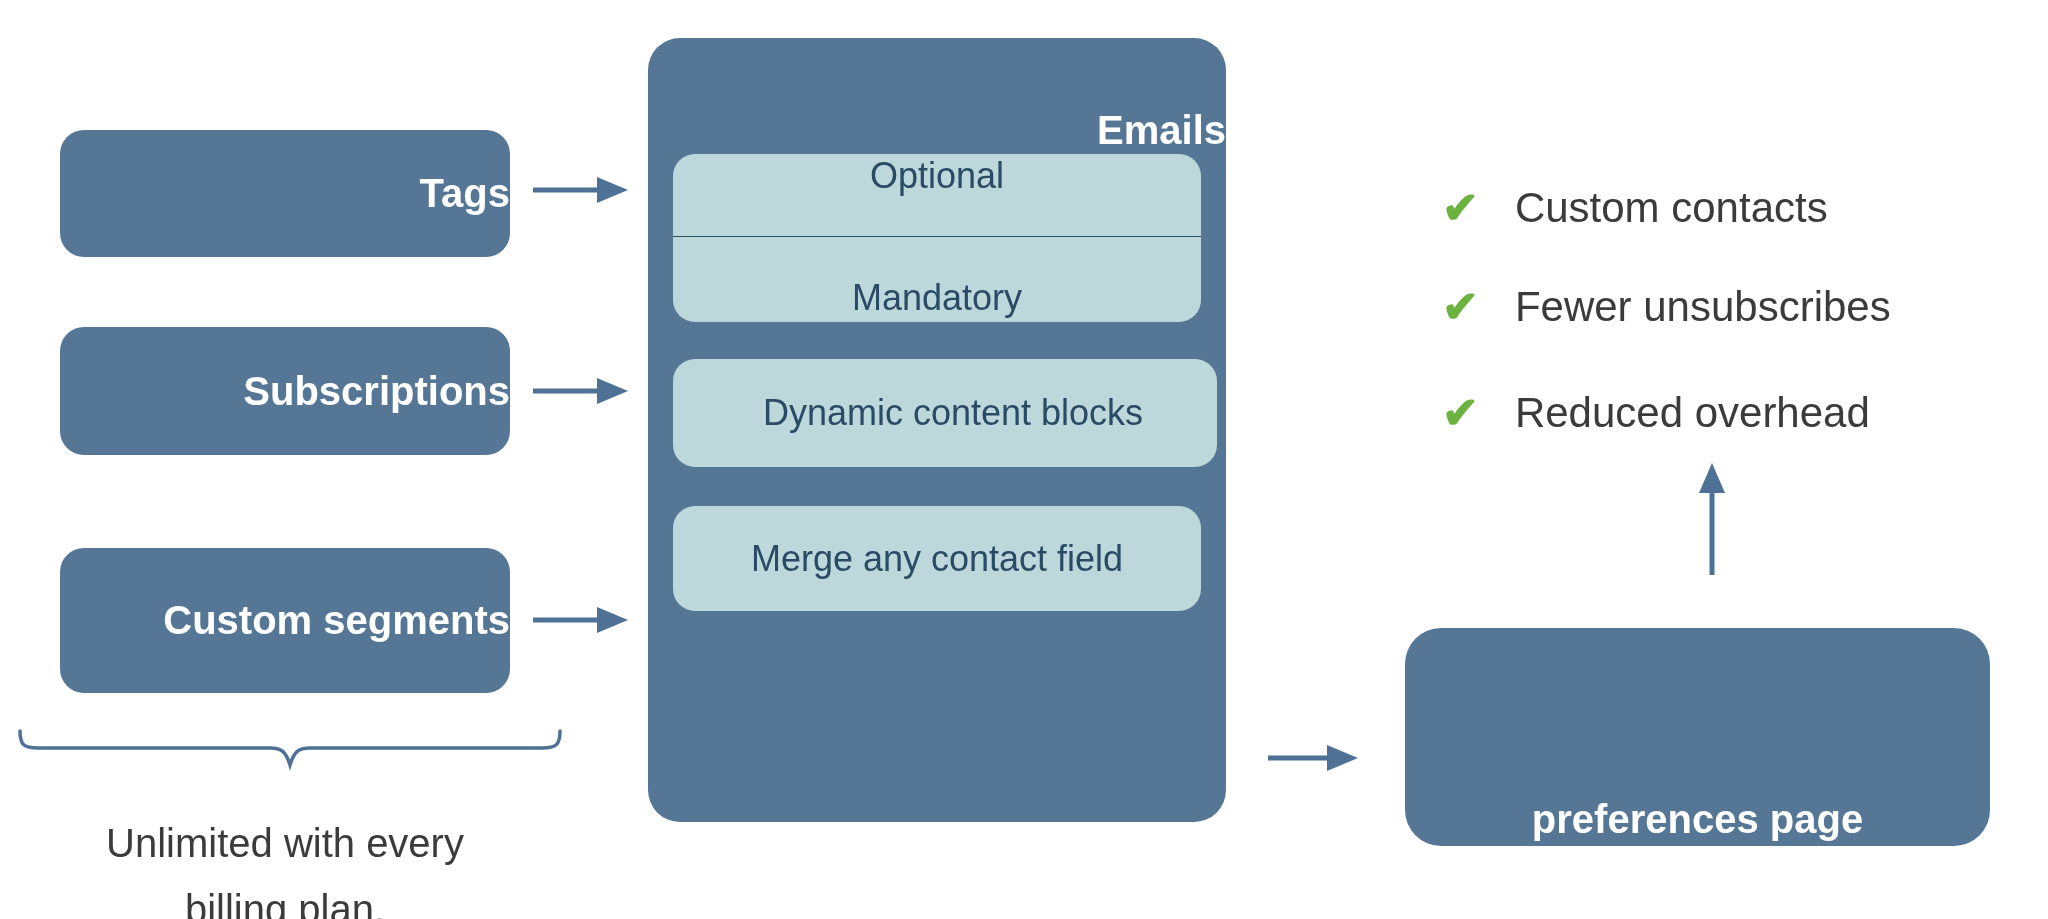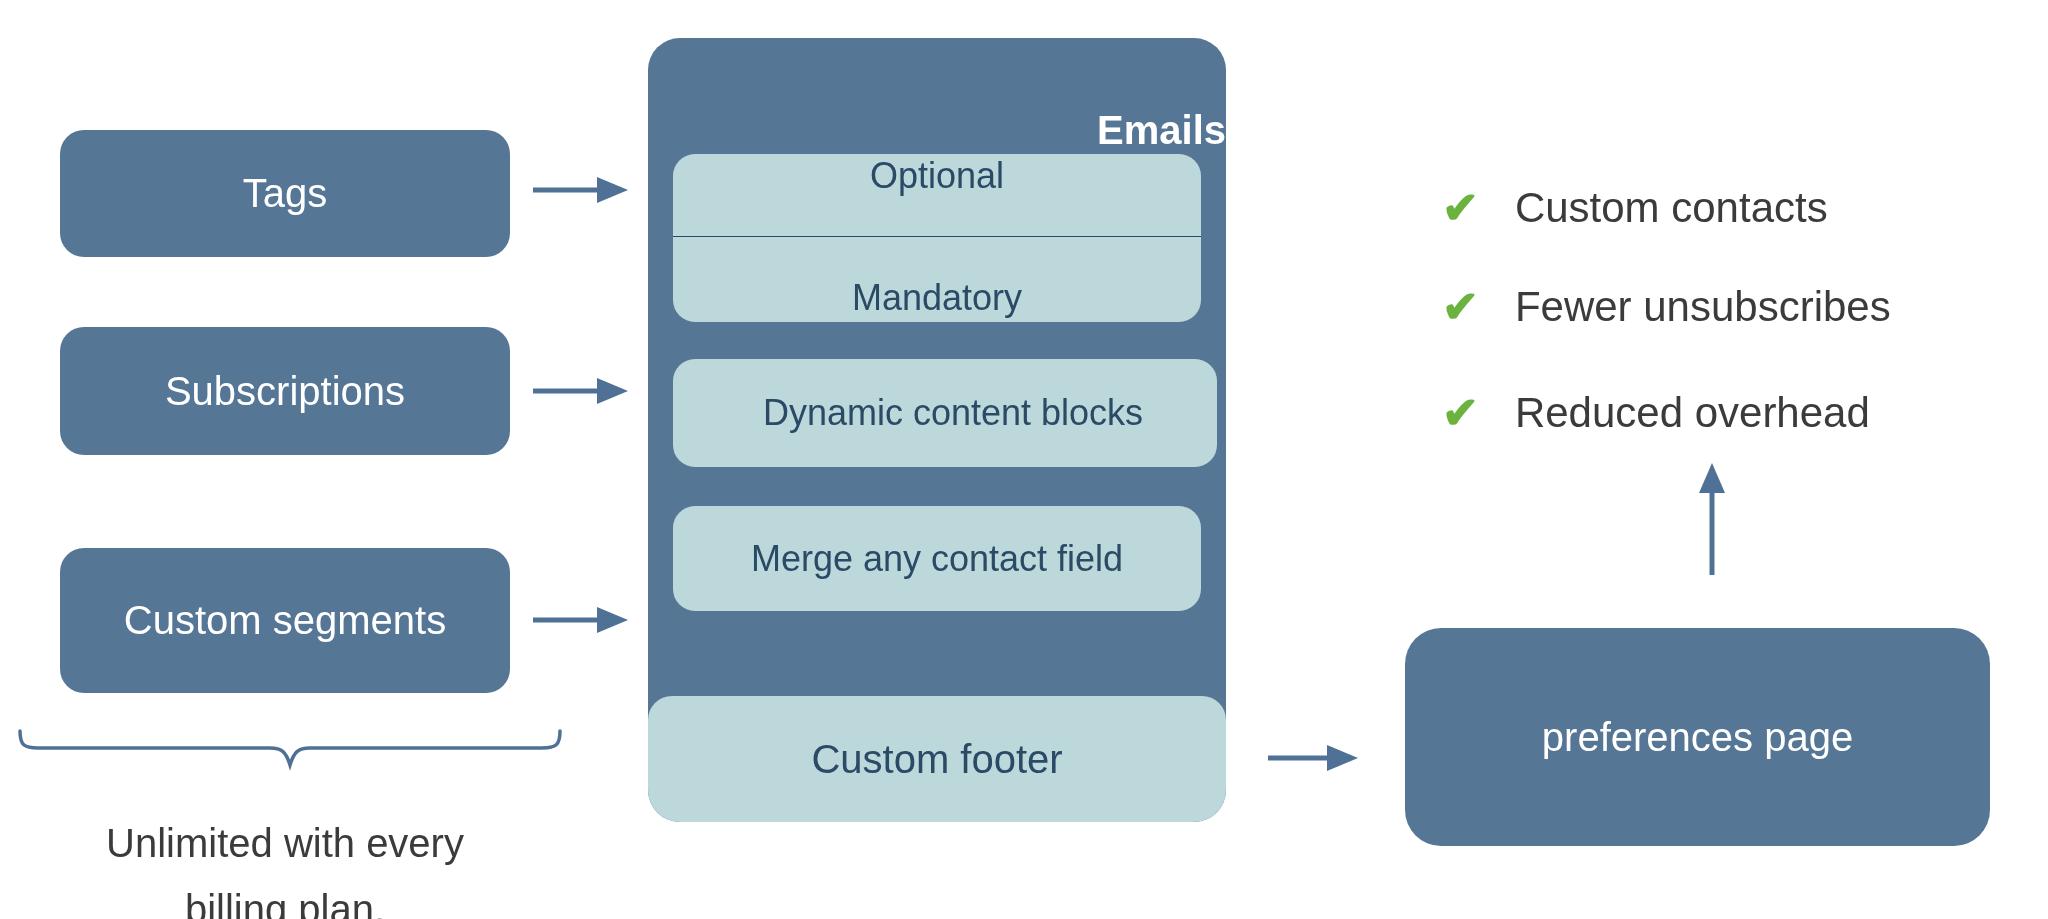--- a/index.html
+++ b/index.html
@@ -8,22 +8,22 @@
   }
   html,body{margin:0;padding:0;background:var(--bg);}
   .canvas{
     position:relative; width:2048px; height:919px; overflow:hidden;
     background:var(--bg);
     font-family:"Liberation Sans", sans-serif;
   }
   .abs{position:absolute;}
   .box{
     position:absolute; background:var(--steel); color:#fff;
-    display:flex; align-items:center; justify-content:center;
-    font-weight:normal;
+    display:flex; align-items:center; justify-content:flex-end;
+    font-weight:bold;
   }
   .input-box{left:60px; width:450px; border-radius:24px; font-size:40px;}
   .emails-container{
     position:absolute; left:648px; top:38px; width:578px; height:784px;
     background:var(--steel); border-radius:32px;
   }
   .emails-title{
     position:absolute; top:70px; left:0; width:100%;
     text-align:right; color:#fff; font-weight:bold; font-size:40px;
   }
@@ -100,21 +100,20 @@
 
     <div class="lightbox toggle-box" style="top:116px; height:168px;">
       <div class="toggle-half" style="height:89px;">Optional</div>
       <div class="toggle-divider"></div>
       <div class="toggle-half" style="height:96px;">Mandatory</div>
     </div>
 
     <div class="lightbox" style="top:321px; height:108px;padding-left:16px;">Dynamic content blocks</div>
     <div class="lightbox" style="top:468px; height:105px;">Merge any contact field</div>
 
-    <div class="footer-box">Custom footer</div>
   </div>
 
   <svg class="abs" style="left:1268px; top:740px;" width="90" height="36" viewBox="0 0 90 36">
     <line x1="0" y1="18" x2="61" y2="18" stroke="#4f7195" stroke-width="5"></line>
     <polygon points="59,5 90,18 59,31" fill="#4f7195"></polygon>
   </svg>
 
   <div class="benefit" style="top:180px;">
     <span class="check">✔</span>
     <span class="label">Custom contacts</span>

